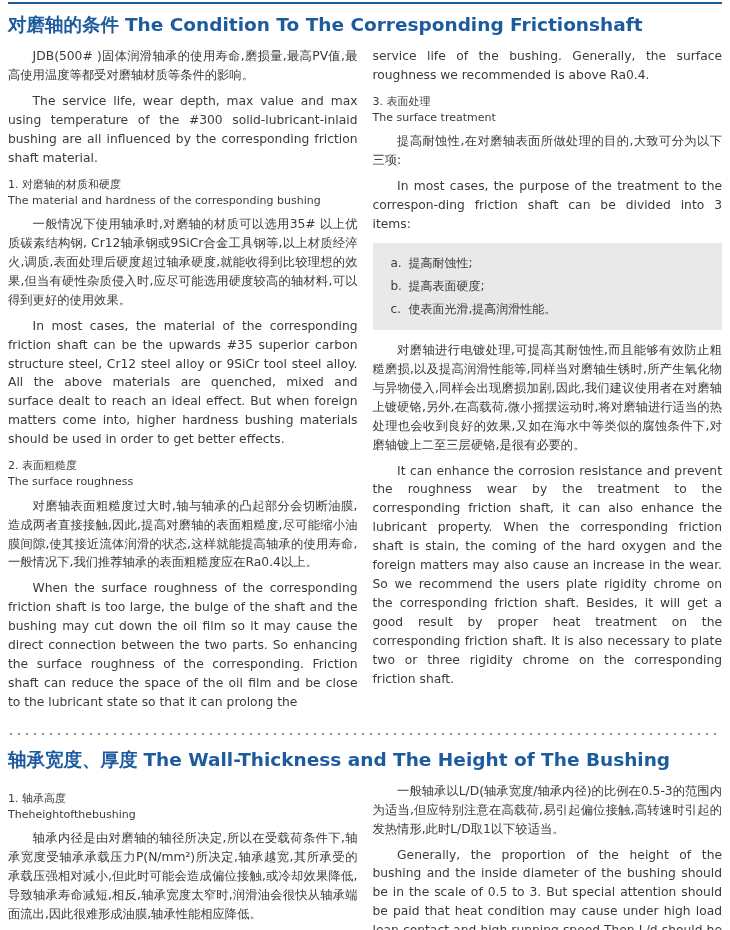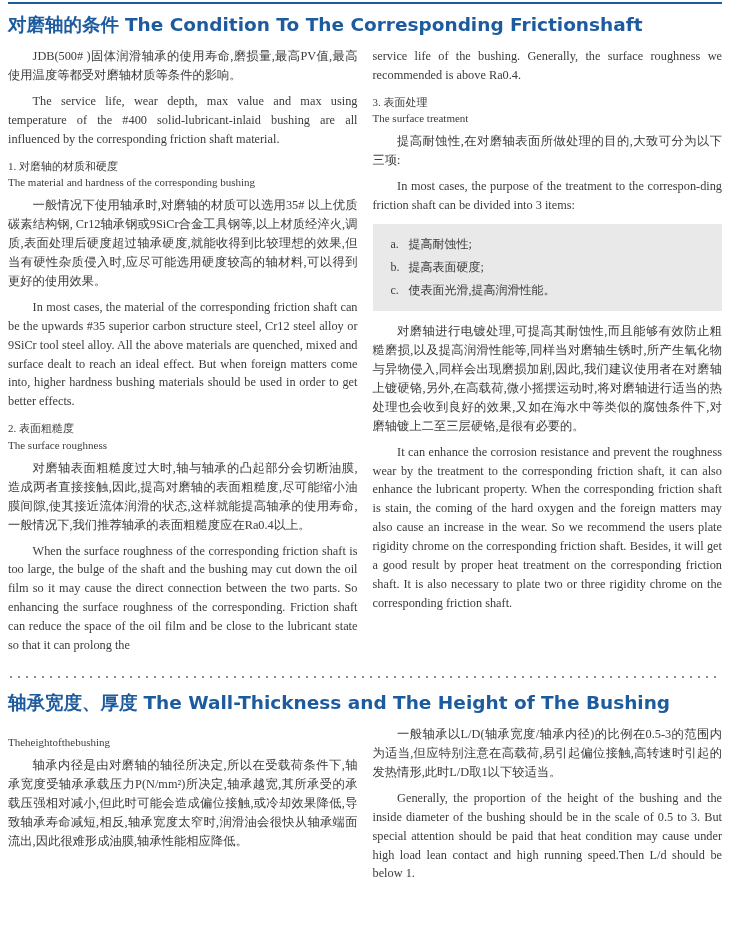--- a/index.html
+++ b/index.html
@@ -9,21 +9,21 @@
     color:#3b3b3b;
   }
   .page{padding:0 8px 6px 8px;box-sizing:border-box;}
   .top-rule{height:2px;background:var(--accent,#1d5b9f);margin:2px 0 8px 0;}
   .section-title{
     color:var(--accent,#1d5b9f);
     font-size:18.5px;font-weight:bold;
     margin:2px 0 10px 0;letter-spacing:0;
   }
   .section-title .t-cn{margin-right:6px;}
-  .cols{display:flex;gap:15px;align-items:flex-start;font-family:Liberation Serif, serif;}
+  .cols{display:flex;gap:15px;align-items:flex-start;}
   .col{flex:1;min-width:0;}
   .para{
     margin:0 0 7px 0;text-align:justify;
     font-size:12.3px;line-height:1.54;
   }
   .para.indent{text-indent:2em;}
   .subheading{
     margin:9px 0 6px 0;font-size:11px;line-height:1.48;
   }
   .note-box{
@@ -45,21 +45,21 @@
 <div class="page">
   <div class="top-rule"></div>
 
   <section>
     <h1 class="section-title">
       <span class="t-cn">对磨轴的条件</span><span class="t-en">The Condition To The Corresponding Frictionshaft</span>
     </h1>
     <div class="cols">
       <div class="col">
           <p class="para indent">JDB(500# )固体润滑轴承的使用寿命,磨损量,最高PV值,最高使用温度等都受对磨轴材质等条件的影响。</p>
-          <p class="para indent">The service life, wear depth, max value and max using temperature of the #400 solid-lubricant-inlaid bushing are all influenced by the corresponding friction shaft material.</p>
+          <p class="para indent">The service life, wear depth, max value and max using temperature of the #300 solid-lubricant-inlaid bushing are all influenced by the corresponding friction shaft material.</p>
           <div class="subheading">
             <div>1. 对磨轴的材质和硬度</div>
             <div>The material and hardness of the corresponding bushing</div>
           </div>
           <p class="para indent">一般情况下使用轴承时,对磨轴的材质可以选用35# 以上优质碳素结构钢, Cr12轴承钢或9SiCr合金工具钢等,以上材质经淬火,调质,表面处理后硬度超过轴承硬度,就能收得到比较理想的效果,但当有硬性杂质侵入时,应尽可能选用硬度较高的轴材料,可以得到更好的使用效果。</p>
           <p class="para indent">In most cases, the material of the corresponding friction shaft can be the upwards #35 superior carbon structure steel, Cr12 steel alloy or 9SiCr tool steel alloy. All the above materials are quenched, mixed and surface dealt to reach an ideal effect. But when foreign matters come into, higher hardness bushing materials should be used in order to get better effects.</p>
           <div class="subheading">
             <div>2. 表面粗糙度</div>
             <div>The surface roughness</div>
           </div>
@@ -102,20 +102,21 @@
 
   <div class="dotted-sep"></div>
 
   <section>
     <h1 class="section-title">
       <span class="t-cn">轴承宽度、厚度</span><span class="t-en">The Wall-Thickness and The Height of The Bushing</span>
     </h1>
     <div class="cols">
       <div class="col">
           <div class="subheading">
+            <div>1. 轴承高度</div>
             <div>Theheightofthebushing</div>
           </div>
           <p class="para indent">轴承内径是由对磨轴的轴径所决定,所以在受载荷条件下,轴承宽度受轴承承载压力P(N/mm²)所决定,轴承越宽,其所承受的承载压强相对减小,但此时可能会造成偏位接触,或冷却效果降低,导致轴承寿命减短,相反,轴承宽度太窄时,润滑油会很快从轴承端面流出,因此很难形成油膜,轴承性能相应降低。</p>
         </div>
       <div class="col">
           <p class="para indent">一般轴承以L/D(轴承宽度/轴承内径)的比例在0.5-3的范围内为适当,但应特别注意在高载荷,易引起偏位接触,高转速时引起的发热情形,此时L/D取1以下较适当。</p>
           <p class="para indent">Generally, the proportion of the height of the bushing and the inside diameter of the bushing should be in the scale of 0.5 to 3. But special attention should be paid that heat condition may cause under high load lean contact and high running speed.Then L/d should be below 1.</p>
         </div>
     </div>
   </section>

